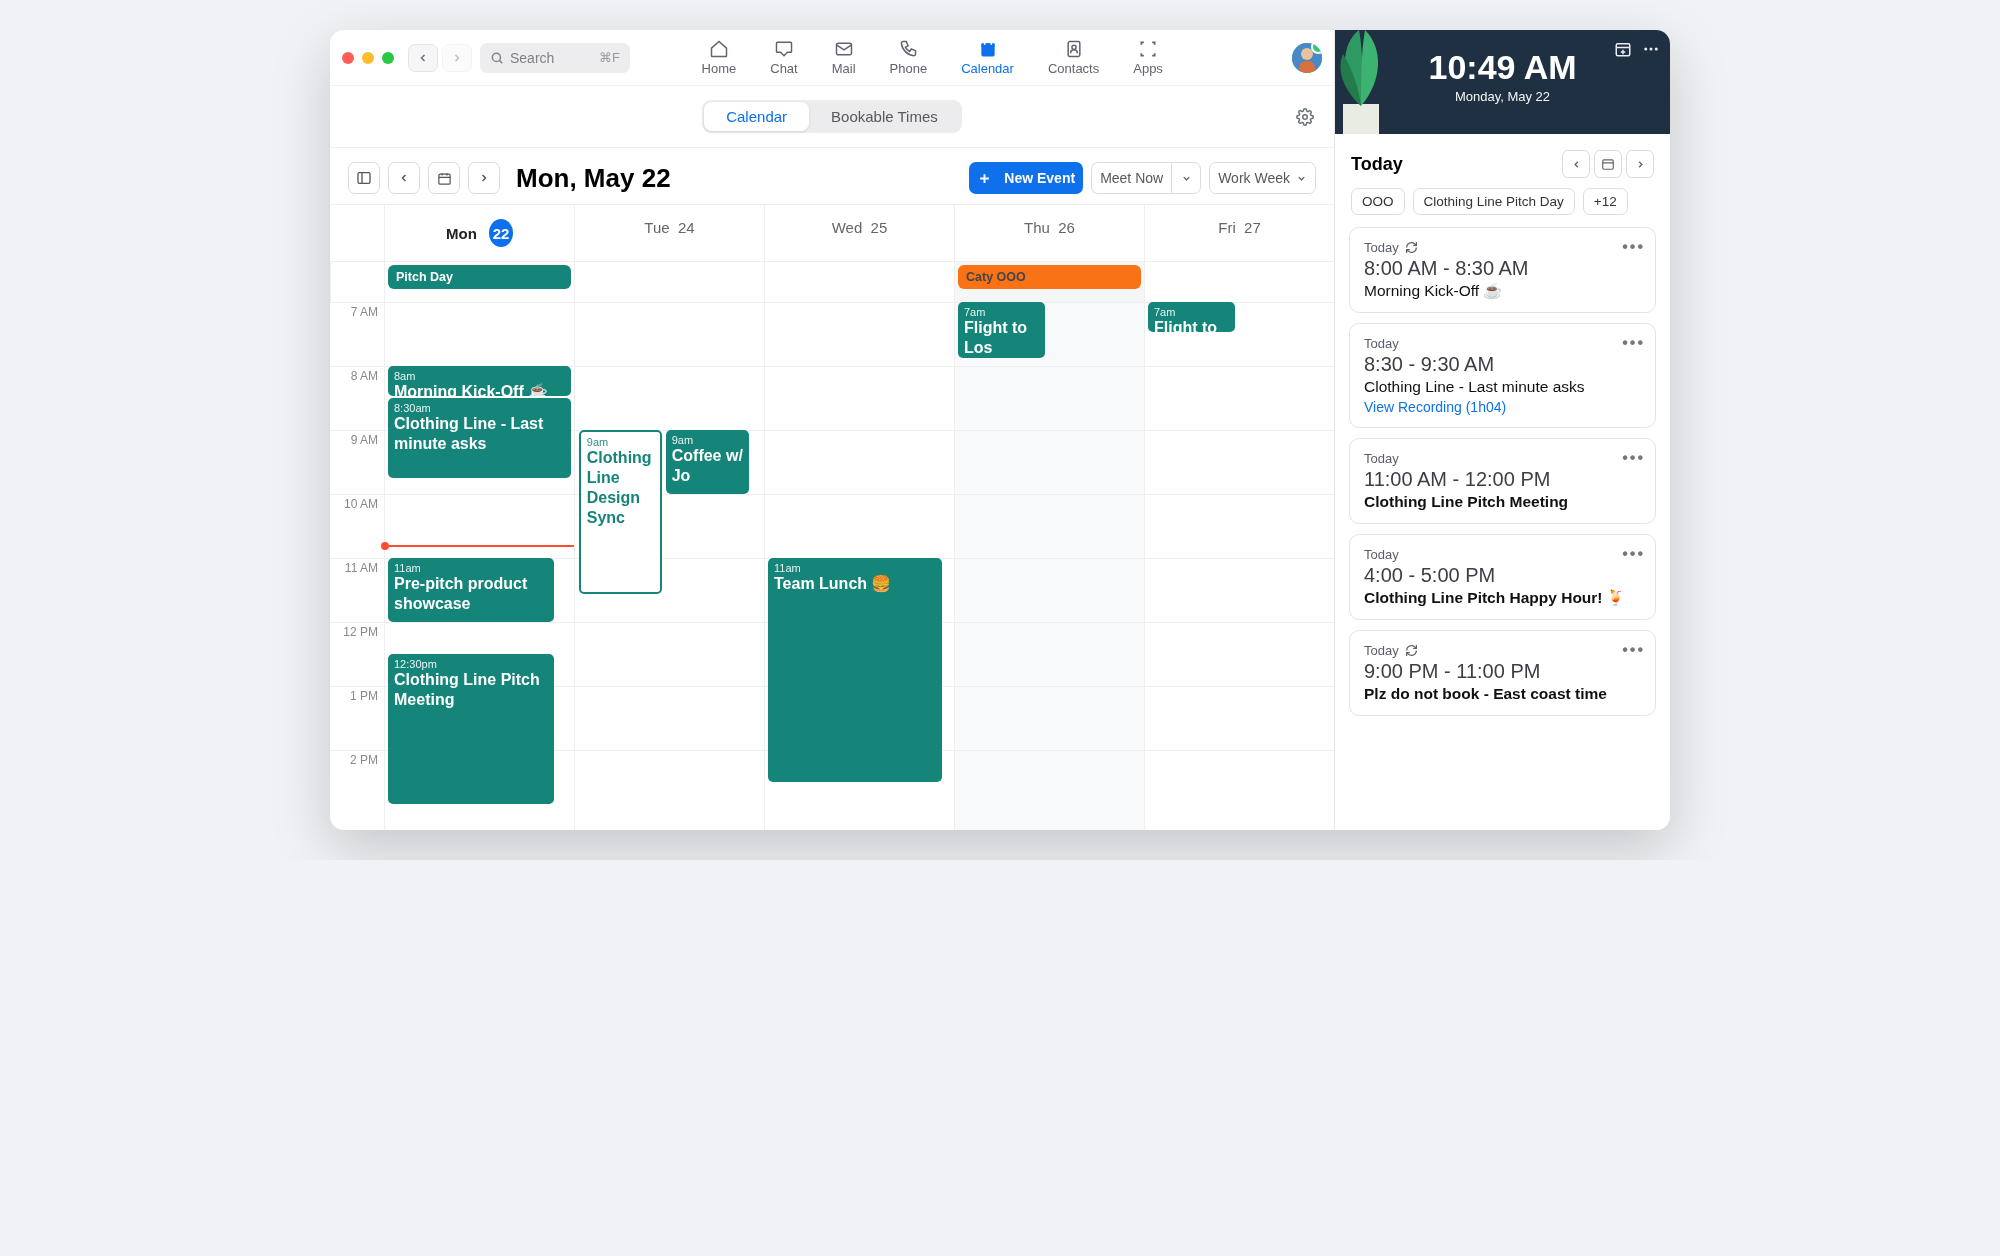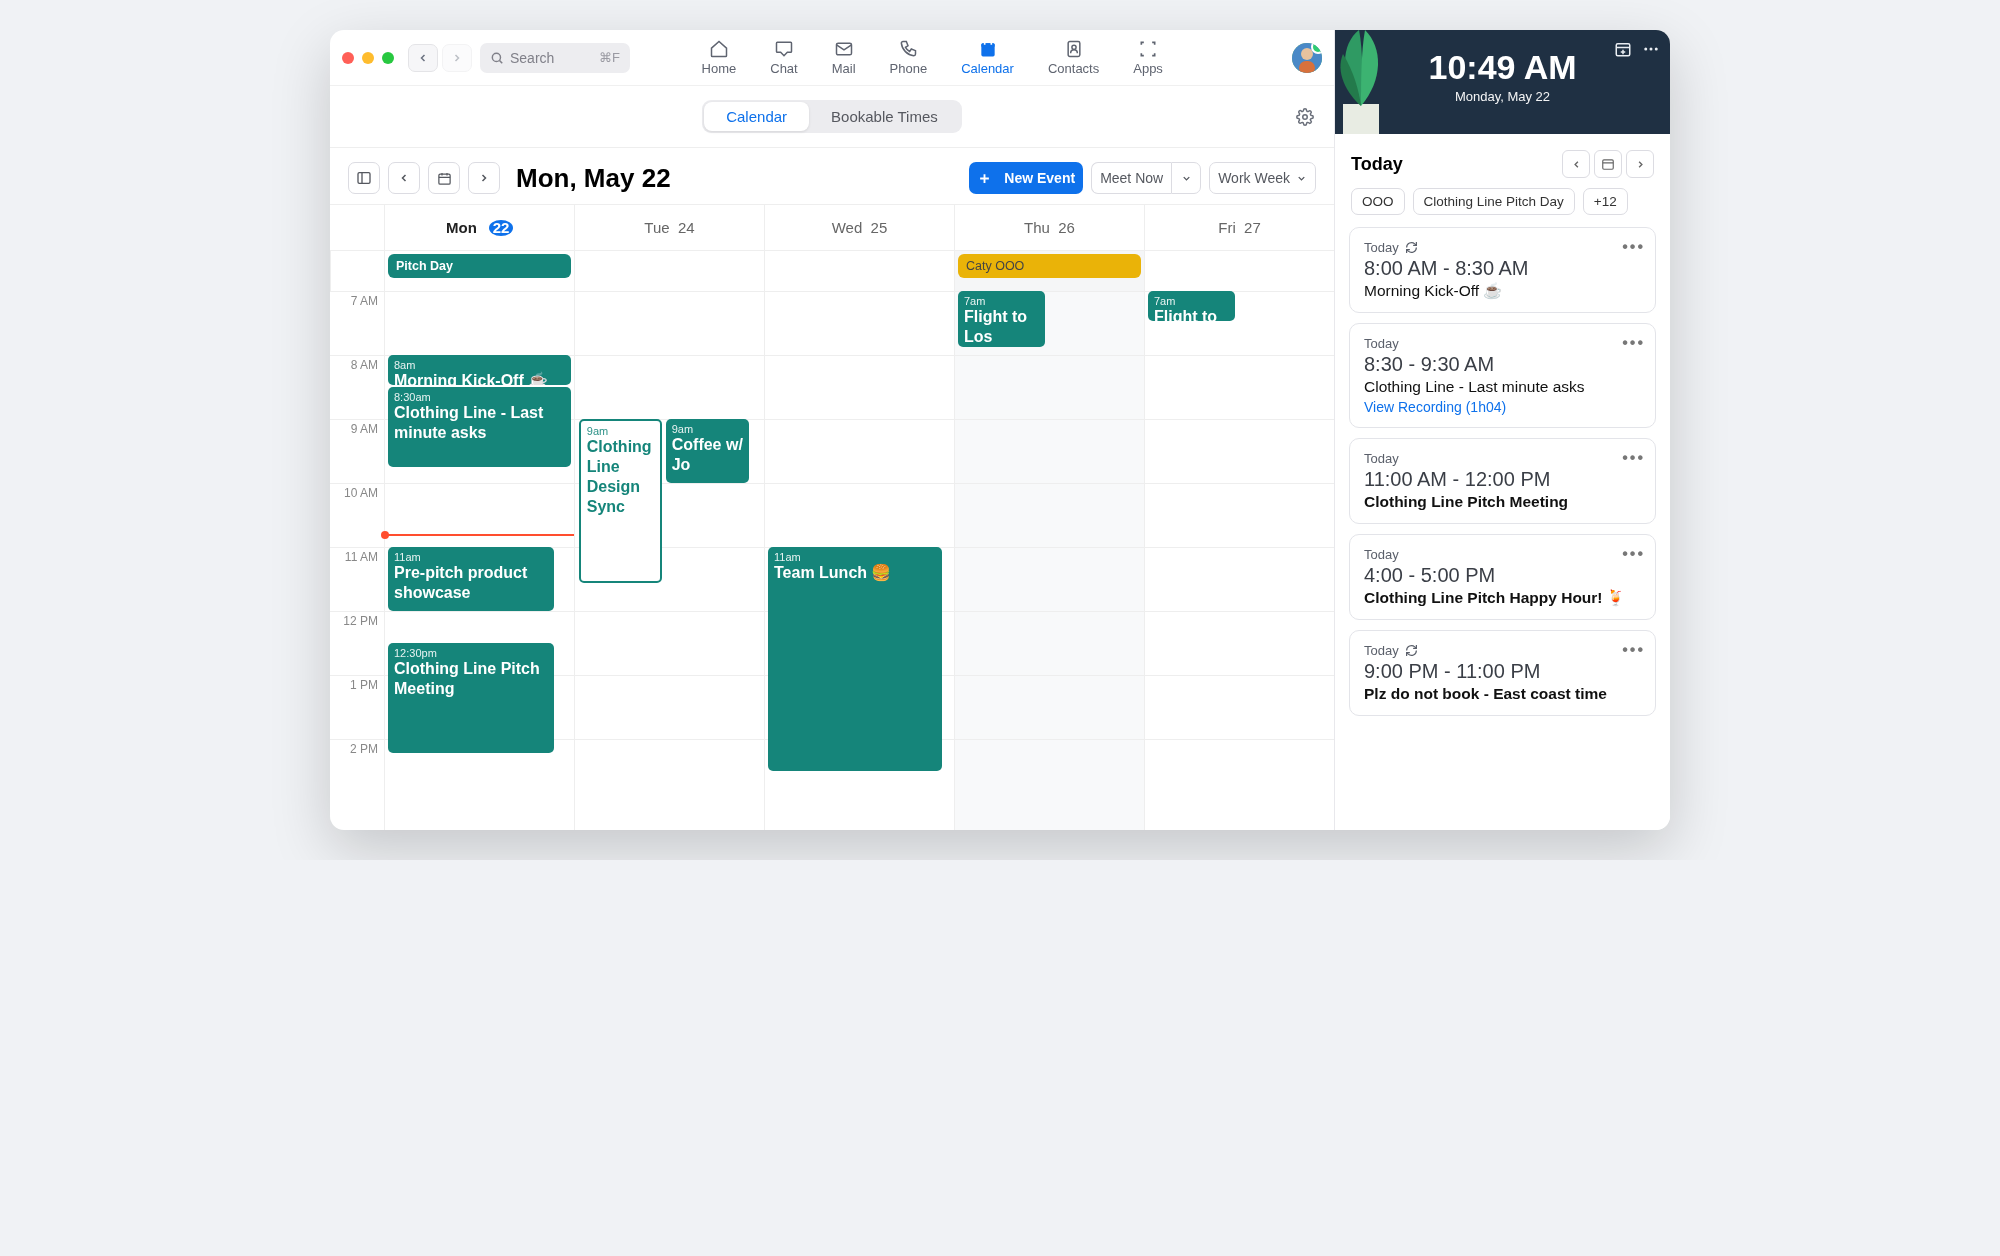--- a/index.html
+++ b/index.html
@@ -34,25 +34,25 @@
 .tool.sq{width:32px;padding:0;}
 .datelabel{font-size:26px;font-weight:700;margin-left:8px;}
 .spacer{flex:1;}
 .primary{background:#0e71eb;color:#fff;border:none;font-weight:700;gap:12px;}
 .chev{margin-left:6px;font-size:11px;}
 
 .calwrap{flex:1;overflow:hidden;display:flex;flex-direction:column;}
 .dayhead{display:grid;grid-template-columns:54px repeat(5,1fr);border-top:1px solid #eee;}
 .dayhead .dh{text-align:center;padding:14px 4px;font-size:15px;color:#666;border-left:1px solid #eee;}
 .dayhead .dh.today{color:#222;font-weight:600;}
-.dayhead .dh.today .dnum{background:#0e71eb;color:#fff;border-radius:50%;display:inline-flex;width:24px;height:16px;align-items:center;justify-content:center;margin-left:8px;font-weight:700;}
+.dayhead .dh.today .dnum{background:#0e71eb;color:#fff;border-radius:50%;display:inline-flex;width:24px;height:28px;align-items:center;justify-content:center;margin-left:8px;font-weight:700;}
 .alldayrow{display:grid;grid-template-columns:54px repeat(5,1fr);border-top:1px solid #eee;}
 .alldayrow>div{border-left:1px solid #eee;padding:3px;min-height:40px;}
 .chip{background:#15857a;color:#fff;font-size:12.5px;font-weight:600;padding:5px 8px;border-radius:6px;}
-.chip.grey{background:#eab308;color:#444;font-weight:400;}
+.chip.grey{background:#f97316;color:#444;font-weight:700;}
 .grid{flex:1;display:grid;grid-template-columns:54px repeat(5,1fr);overflow-y:auto;position:relative;}
 .timescol{display:flex;flex-direction:column;}
 .hour{height:64px;border-top:1px solid #eee;font-size:12px;color:#888;text-align:right;padding:2px 6px 0 0;}
 .daycol{border-left:1px solid #eee;position:relative;}
 .daycol .hrline{height:64px;border-top:1px solid #eee;}
 .ev{position:absolute;left:3px;right:3px;background:#15857a;color:#fff;border-radius:5px;padding:4px 6px;font-size:12px;overflow:hidden;}
 .ev .t{opacity:.9;font-size:11px;}
 .ev .n{font-weight:700;font-size:16px;line-height:1.25;}
 .ev.outline{background:#fff;color:#15857a;border:2px solid #15857a;}
 .nowline{position:absolute;left:0;right:0;height:2px;background:#ff4d2e;z-index:5;}
@@ -286,21 +286,21 @@
               <div class="n">Morning Kick-Off ☕</div>
             </div>
             <div class="ev" style="top: 96px; height: 80px;">
               <div class="t">8:30am</div>
               <div class="n">Clothing Line - Last minute asks</div>
             </div>
             <div class="ev" style="top: 256px; height: 64px; width: 88%;">
               <div class="t">11am</div>
               <div class="n">Pre-pitch product showcase</div>
             </div>
-            <div class="ev" style="top: 352px; height: 110px; width: 88%;">
+            <div class="ev" style="top: 352px; height: 150px; width: 88%;">
               <div class="t">12:30pm</div>
               <div class="n">Clothing Line Pitch Meeting</div>
             </div>
             <div class="nowline" style="top: 243px;"></div>
           </div>
           <div class="daycol">
             <div class="hrline"></div>
             <div class="hrline"></div>
             <div class="hrline"></div>
             <div class="hrline"></div>

